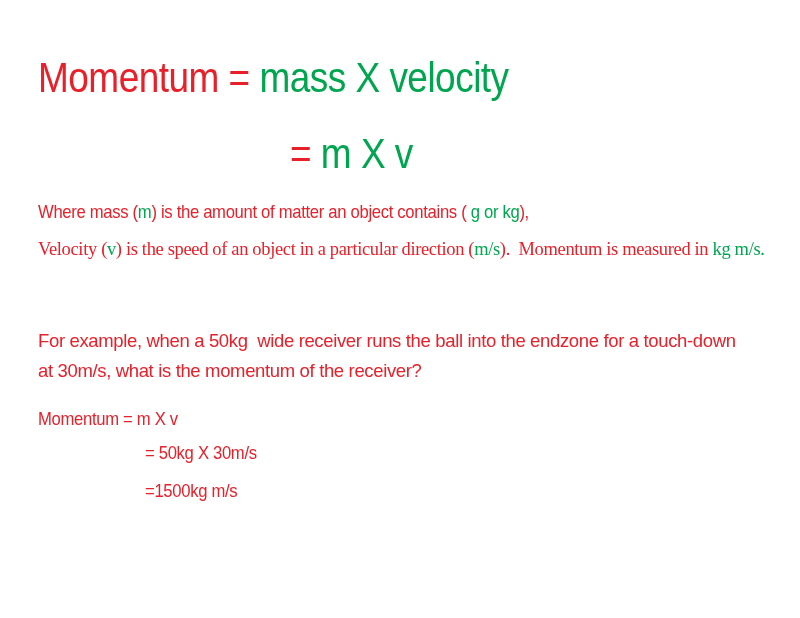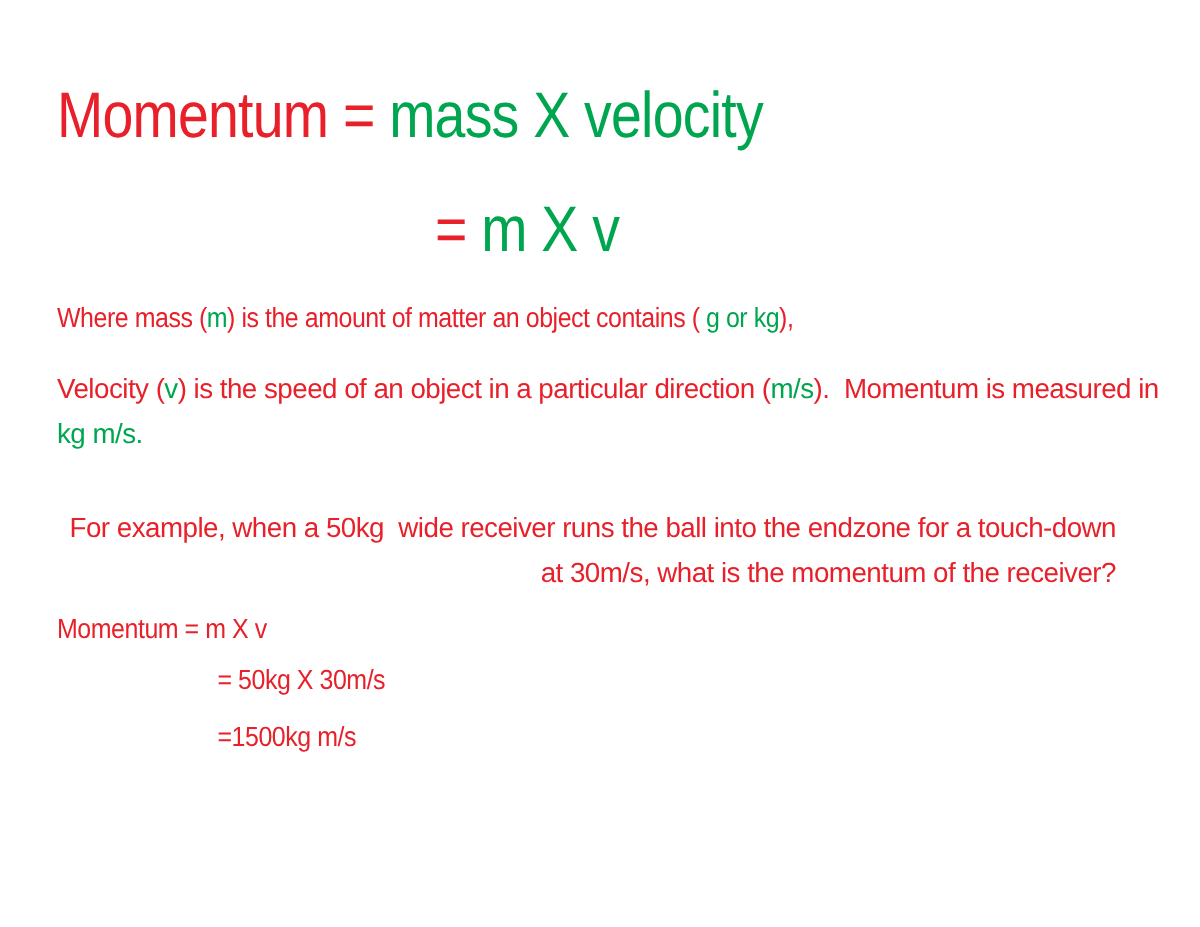--- a/index.html
+++ b/index.html
@@ -50,22 +50,22 @@
   .para {
     position: absolute;
     white-space: pre-wrap;
     font-family: "Liberation Sans", sans-serif;
     font-size: 18.5px;
     line-height: 30px;
     letter-spacing: -0.35px;
   }
 
   #line-mass      { left: 38px;  top: 199px; }
-  #para-velocity  { left: 38px;  top: 244px; width: 740px; }
-  #para-example   { left: 38px;  top: 337px; width: 706px; text-align: right; }
+  #para-velocity  { left: 38px;  top: 234px; width: 740px; font-family: Liberation Serif, serif; }
+  #para-example   { left: 38px;  top: 326px; width: 706px; }
   #line-calc-1    { left: 38px;  top: 406px; }
   #line-calc-2    { left: 145px; top: 440px; }
   #line-calc-3    { left: 145px; top: 478px; }
 
   .red   { color: #E8202A; }
   .green { color: #00A64F; }
 </style>
 </head>
 <body>
 

